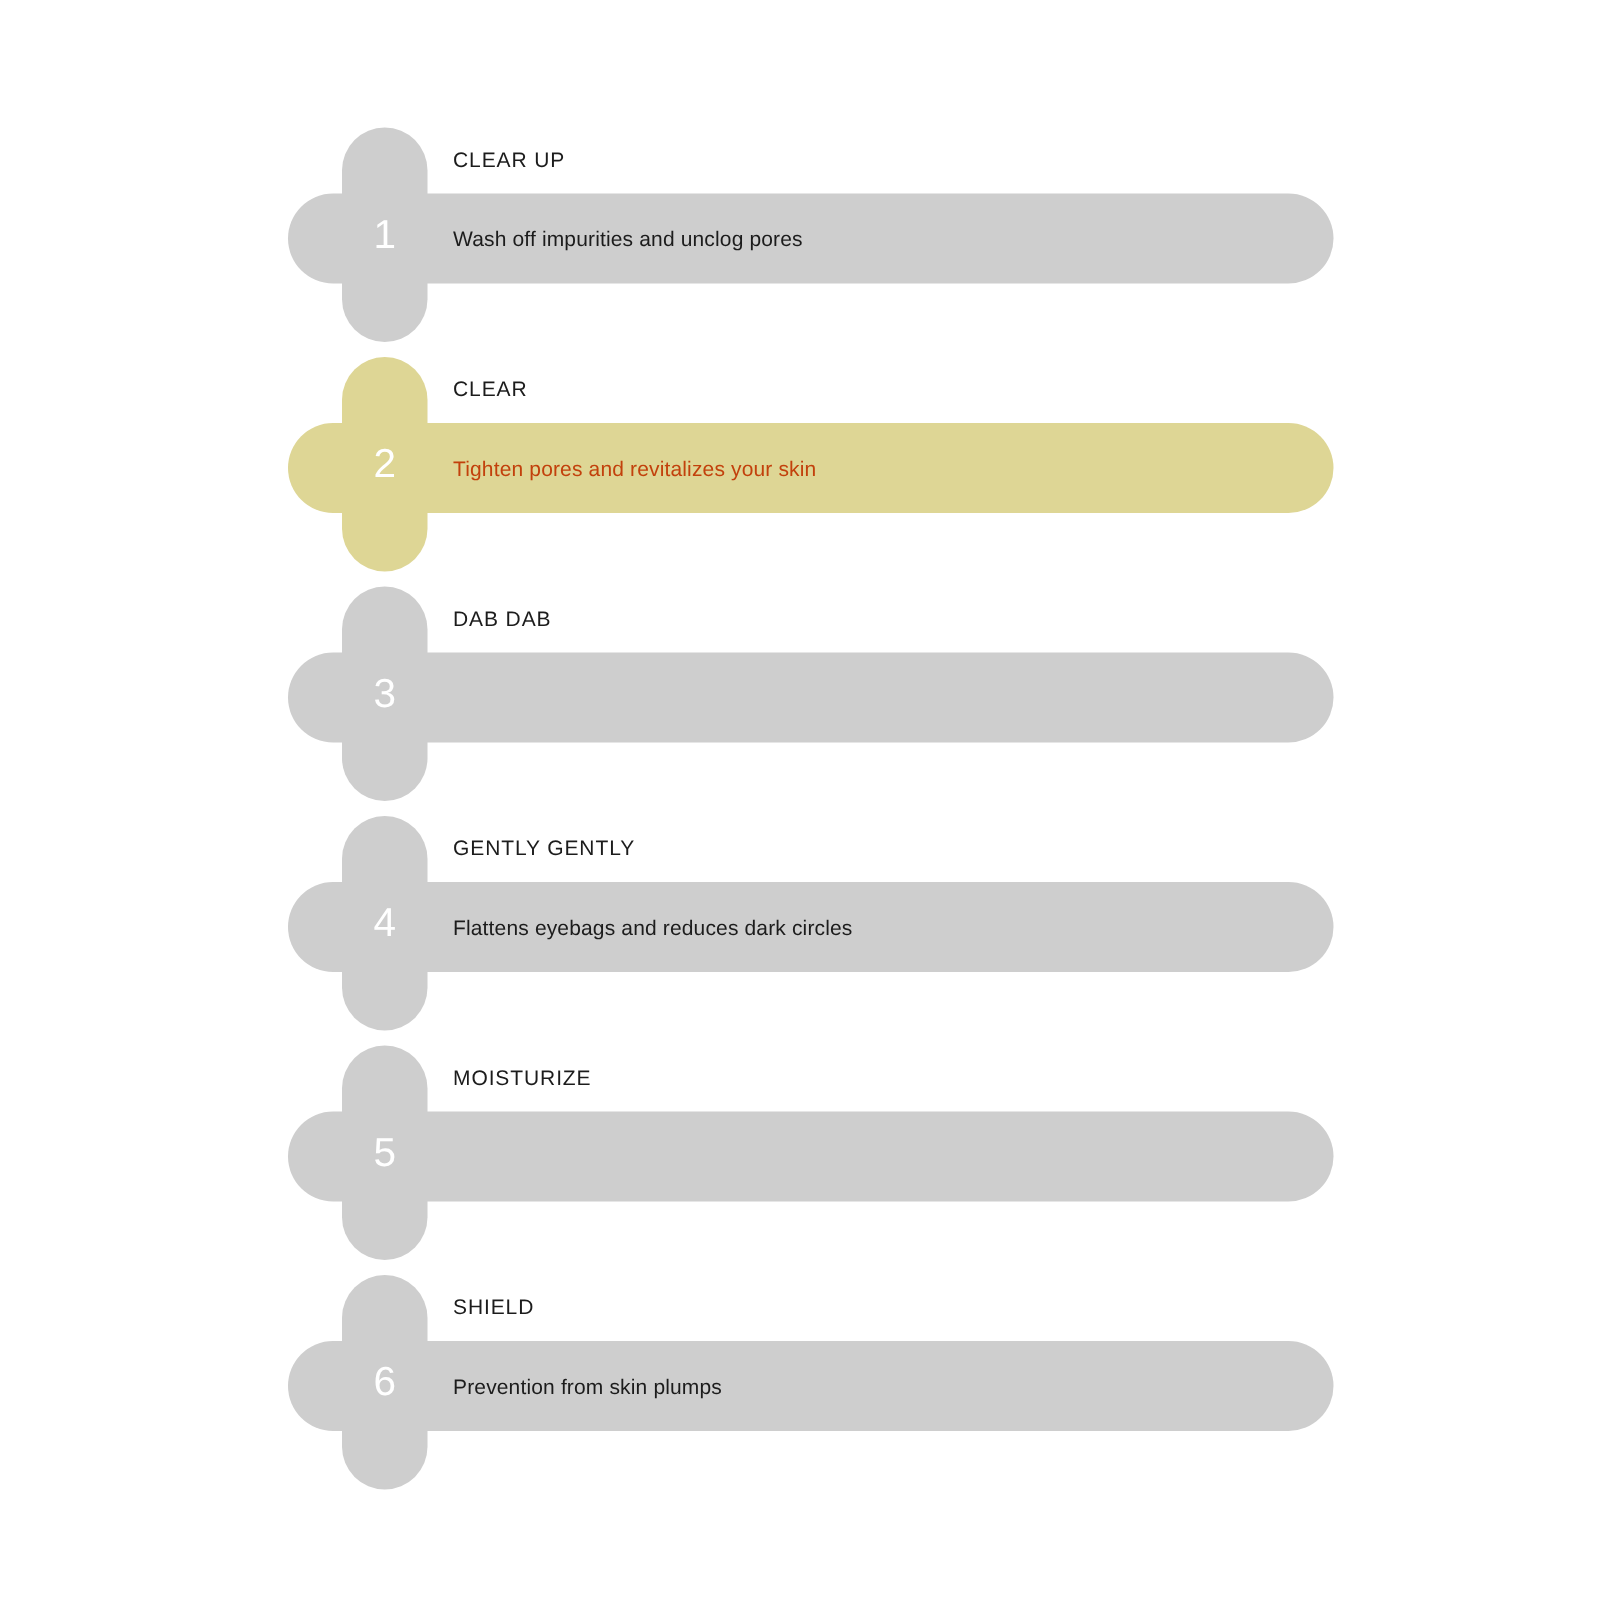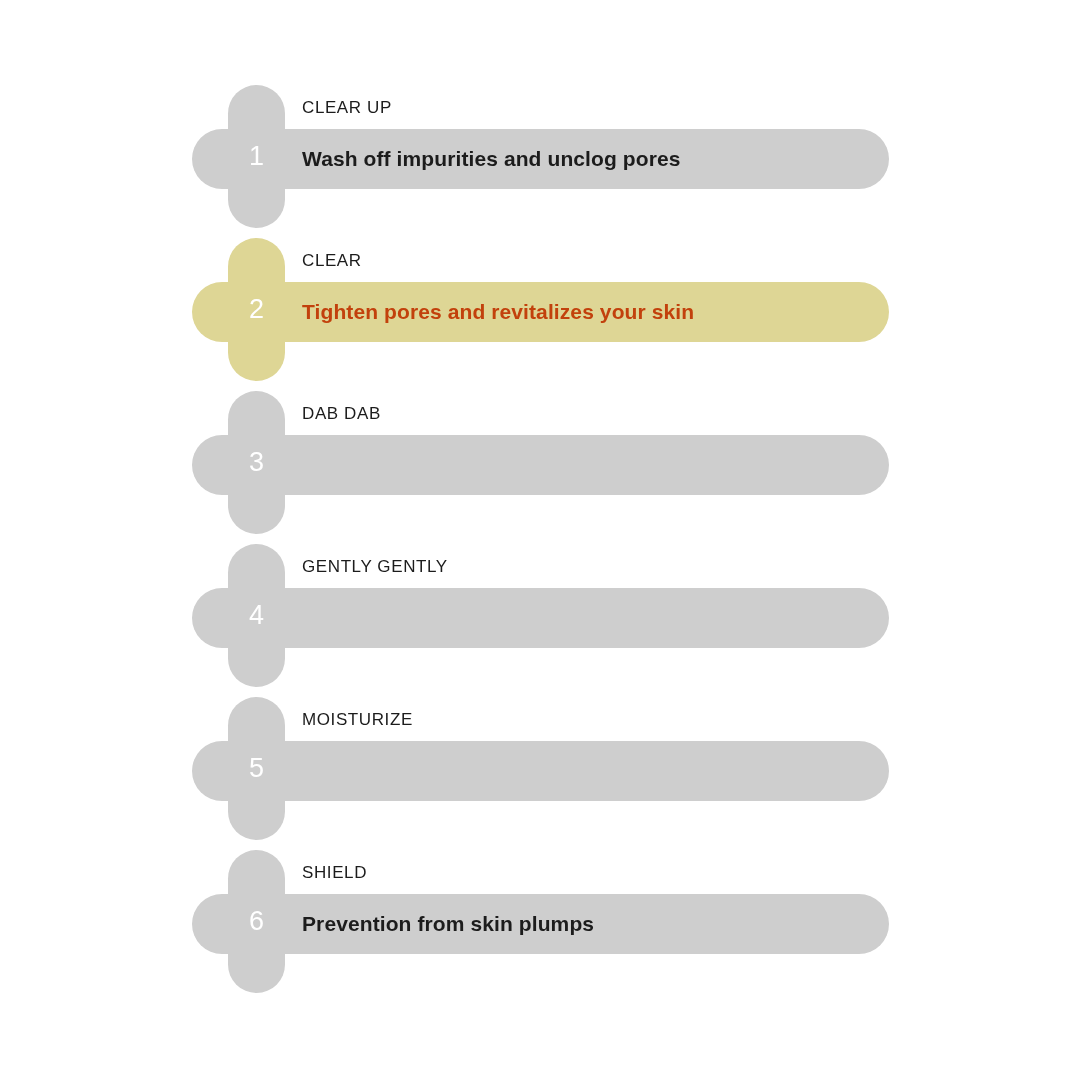--- a/index.html
+++ b/index.html
@@ -67,36 +67,36 @@
     font-weight: 400;
     line-height: 1;
     letter-spacing: 0px;
     user-select: none;
   }
 
   .step-label {
     position: absolute;
     left: 302px;
     top: 13px;
-    font-size: 17px;
+    font-size: 14px;
     font-weight: 500;
     letter-spacing: 0.6px;
     color: #1c1c1c;
     white-space: nowrap;
   }
 
   .step-desc {
     position: absolute;
     left: 302px;
     top: 44px;
     height: 60px;
     display: flex;
     align-items: center;
-    font-size: 21px;
-    font-weight: 700;
+    font-size: 14px;
+    font-weight: 400;
     letter-spacing: 0.1px;
     color: #1c1c1c;
     white-space: nowrap;
   }
 
   
   .step-row.is-active .step-bar,
   .step-row.is-active .step-pill {
     background: #ded695;
   }
@@ -130,20 +130,21 @@
     <div class="step-pill"></div>
     <div class="step-number">3</div>
     <div class="step-label">DAB DAB</div>
   </div>
 
   <div class="step-row" style="top:544px">
     <div class="step-bar"></div>
     <div class="step-pill"></div>
     <div class="step-number">4</div>
     <div class="step-label">GENTLY GENTLY</div>
+    <div class="step-desc">Flattens eyebags and reduces dark circles</div>
   </div>
 
   <div class="step-row" style="top:697px">
     <div class="step-bar"></div>
     <div class="step-pill"></div>
     <div class="step-number">5</div>
     <div class="step-label">MOISTURIZE</div>
   </div>
 
   <div class="step-row" style="top:850px">

